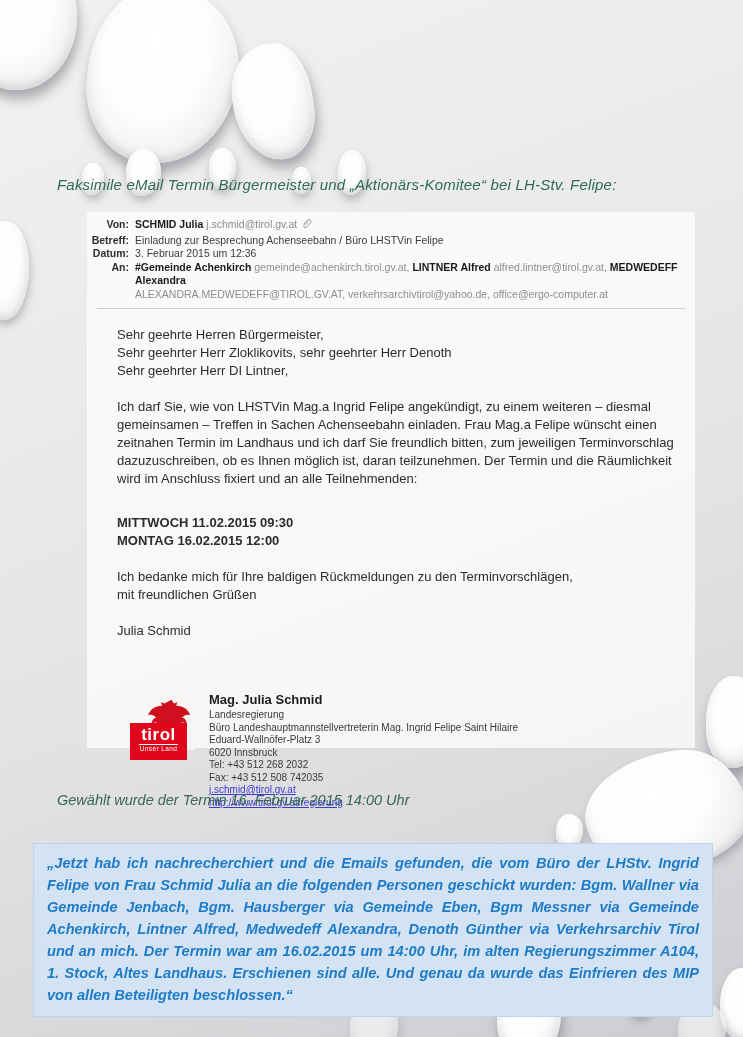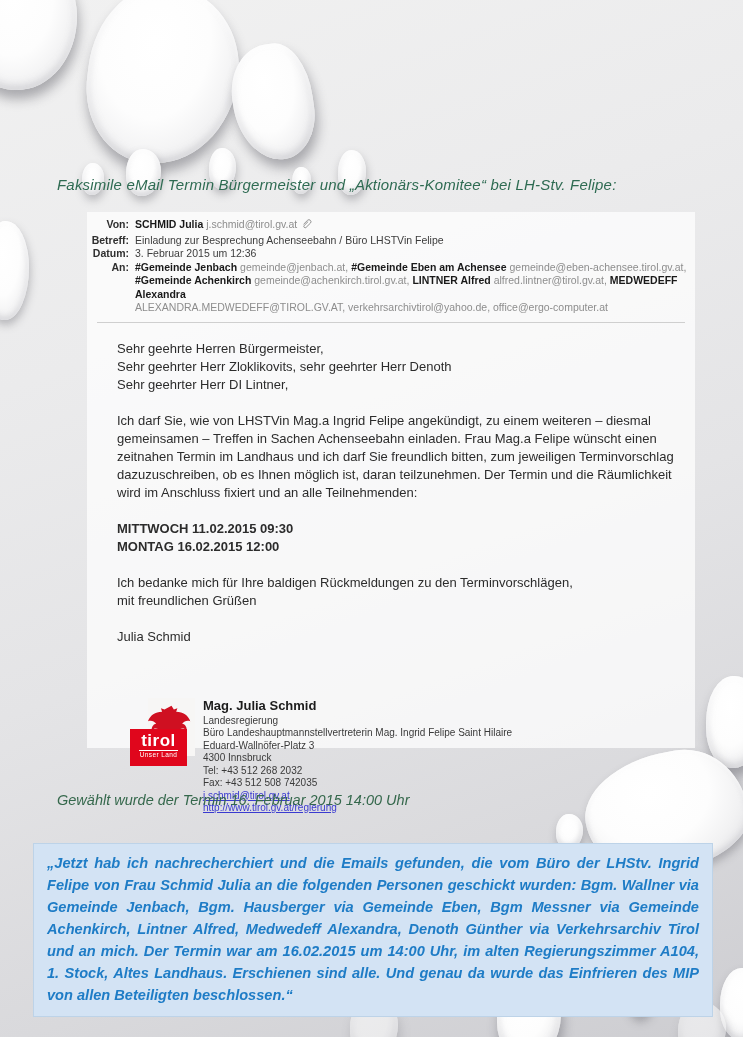--- a/index.html
+++ b/index.html
@@ -52,33 +52,33 @@
   }
   .hdr{display:grid;grid-template-columns:42px 1fr;column-gap:6px;
        font-size:10.5px;line-height:13.5px;color:#3c3c3c;}
   .hdr .lbl{text-align:right;font-weight:bold;color:#2f2f2f;}
   .hdr .val{color:#3c3c3c;}
   .name{font-weight:bold;color:#191919;}
   .mail{color:#8d8d8d;}
   .clip{display:inline-block;vertical-align:-2px;margin-left:4px;}
   .sep{border:none;border-top:1px solid #cfcfcf;margin:7px 0 0 10px;width:588px;}
   .body{margin:17px 0 0 30px;width:564px;font-size:13px;line-height:18px;color:#2c2c2c;}
-  .body p{margin:0 0 18px 0;}
+  .body p{margin:0 0 26px 0;}
   .body .lines{margin:0 0 18px 0;}
   .bold-dates div{font-weight:bold;}
   
   .sig{display:flex;margin:52px 0 0 43px;}
   .logo{position:relative;width:66px;height:74px;flex:0 0 66px;}
   .logo .eagle-box{position:absolute;left:18px;top:0;width:47px;height:58px;background:#f7f6f5;}
   .logo .redbox{position:absolute;left:0;top:31px;width:57px;height:37px;background:#e0061c;
                 color:#fff;text-align:center;}
   .logo .redbox .t{font-size:17px;font-weight:bold;letter-spacing:0.5px;line-height:19px;margin-top:2px;
                    border-bottom:1.5px solid #fff;display:inline-block;padding:0 2px;}
   .logo .redbox .u{font-size:6.5px;line-height:8px;letter-spacing:0.4px;}
-  .sig-text{margin-left:7px;font-size:10px;line-height:12.5px;color:#3a3a3a;}
+  .sig-text{margin-left:13px;font-size:10px;line-height:12.5px;color:#3a3a3a;}
   .sig-text .sig-name{font-size:13px;font-weight:bold;color:#1c1c1c;line-height:16px;margin-bottom:1px;}
   .sig-text a{color:#3a3ad0;text-decoration:underline;cursor:pointer;}
 </style>
 </head>
 <body>
 
 <div class="slide">
 
   <div class="drop" style="left:-35px;top:-48px;width:112px;height:138px;"></div>
   <div class="drop" style="left:88px;top:-14px;width:150px;height:178px;transform:rotate(7deg);"></div>
@@ -108,26 +108,20 @@
         <span class="mail">j.schmid@tirol.gv.at</span><span class="clip"><svg width="11" height="12" viewBox="0 0 16 18">
               <path d="M4 9 L9.5 3.5 a3 3 0 0 1 4.3 4.3 L7.5 14 a2 2 0 0 1 -2.9 -2.9 L10 5.8" fill="none" stroke="#8a8a8a" stroke-width="1.4" stroke-linecap="round"></path>
             </svg></span>
       </div>
       <div class="lbl">Betreff:</div>
       <div class="val">Einladung zur Besprechung Achenseebahn / Büro LHSTVin Felipe</div>
       <div class="lbl">Datum:</div>
       <div class="val">3. Februar 2015 um 12:36</div>
       <div class="lbl">An:</div>
       <div class="val">
-        <div>
-          <span class="name">#Gemeinde Jenbach</span>
-          <span class="mail">gemeinde@jenbach.at,</span>
-          <span class="name">#Gemeinde Eben am Achensee</span>
-          <span class="mail">gemeinde@eben-achensee.tirol.gv.at,</span>
-        </div>
         <div>
           <span class="name">#Gemeinde Achenkirch</span>
           <span class="mail">gemeinde@achenkirch.tirol.gv.at,</span>
           <span class="name">LINTNER Alfred</span>
           <span class="mail">alfred.lintner@tirol.gv.at,</span>
           <span class="name">MEDWEDEFF Alexandra</span>
         </div>
         <div>
           <span class="mail">ALEXANDRA.MEDWEDEFF@TIROL.GV.AT, verkehrsarchivtirol@yahoo.de, office@ergo-computer.at</span>
         </div>
@@ -164,21 +158,21 @@
         <div class="redbox">
           <div class="t">tirol</div>
           <div class="u">Unser Land</div>
         </div>
       </div>
       <div class="sig-text">
         <div class="sig-name">Mag. Julia Schmid</div>
         <div>Landesregierung</div>
         <div>Büro Landeshauptmannstellvertreterin Mag. Ingrid Felipe Saint Hilaire</div>
         <div>Eduard-Wallnöfer-Platz 3</div>
-        <div>4300 Innsbruck</div>
+        <div>6020 Innsbruck</div>
         <div>Tel: +43 512 268 2032</div>
         <div>Fax: +43 512 508 742035</div>
         <div><a>j.schmid@tirol.gv.at</a></div>
         <div><a>http://www.tirol.gv.at/regierung</a></div>
       </div>
     </div>
   </div>
 
   <div class="note">Gewählt wurde der Termin 16. Februar 2015 14:00 Uhr</div>
 

